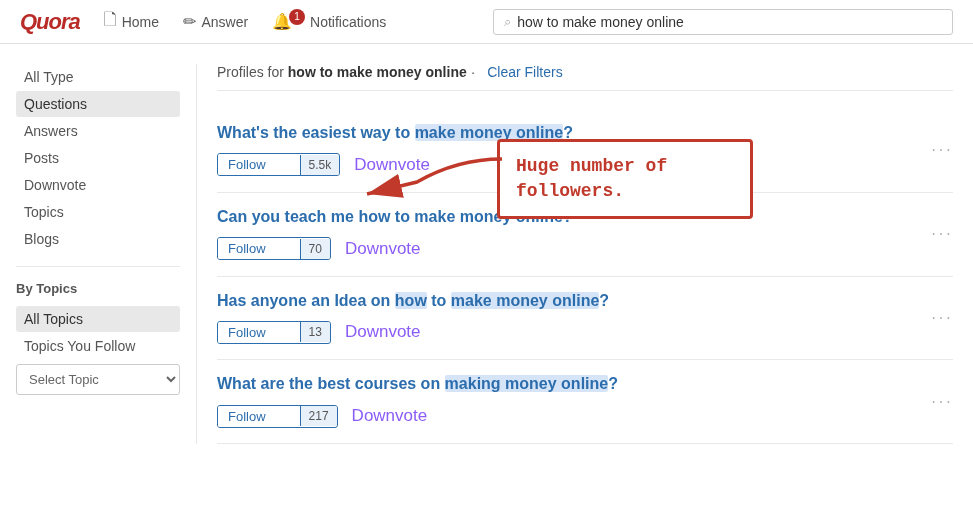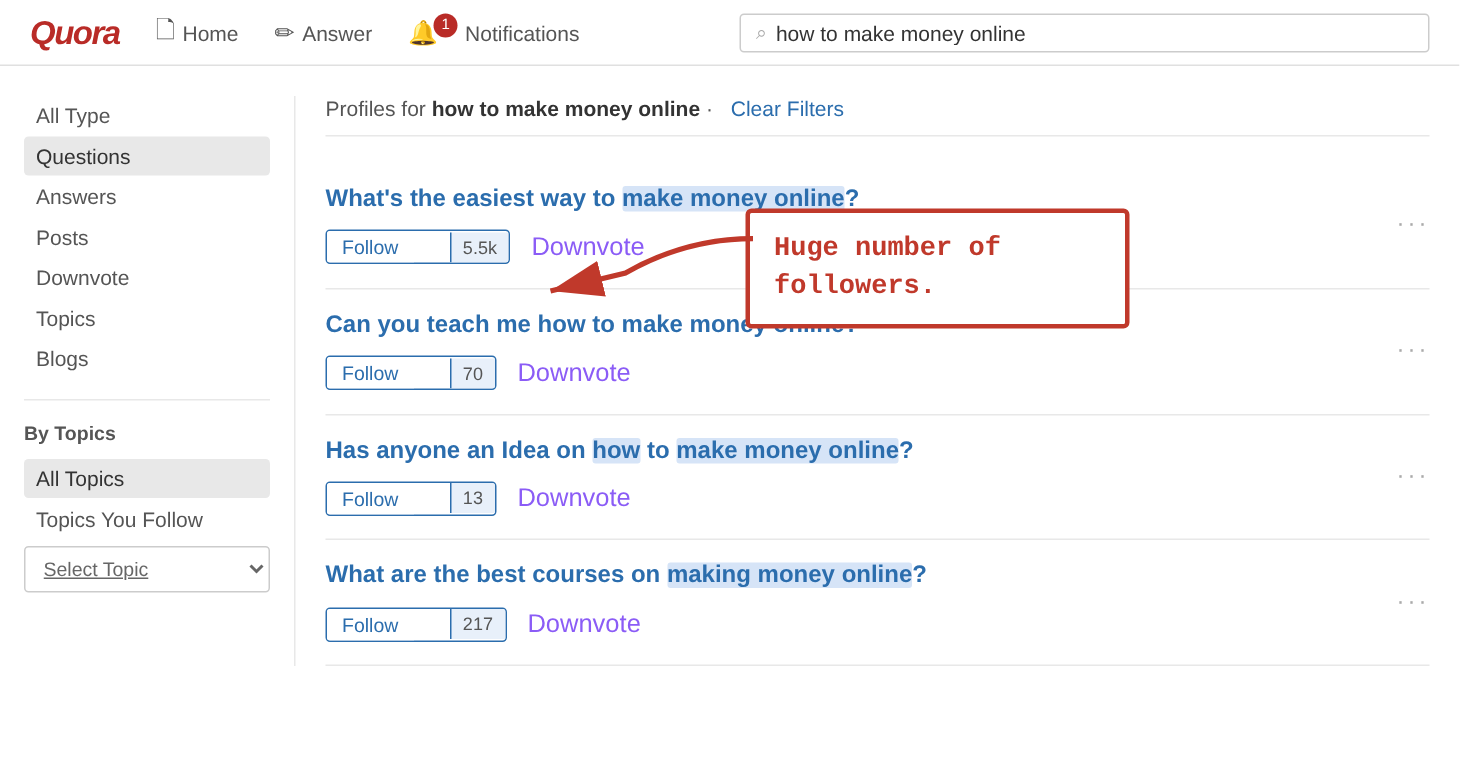--- a/index.html
+++ b/index.html
@@ -98,21 +98,20 @@
     .sidebar-divider { border: none; border-top: 1px solid #e8e8e8; margin: 14px 0; }
     .sidebar-select {
       width: 100%;
       padding: 6px 8px;
       border: 1px solid #ccc;
       border-radius: 3px;
       font-size: 13px;
       color: #666;
       background: #fff;
       margin-top: 4px;
-      text-decoration: underline;
     }
 
     
     .content {
       flex: 1;
       padding: 0 20px;
       border-left: 1px solid #e8e8e8;
     }
     .content-header {
       font-size: 14px;

